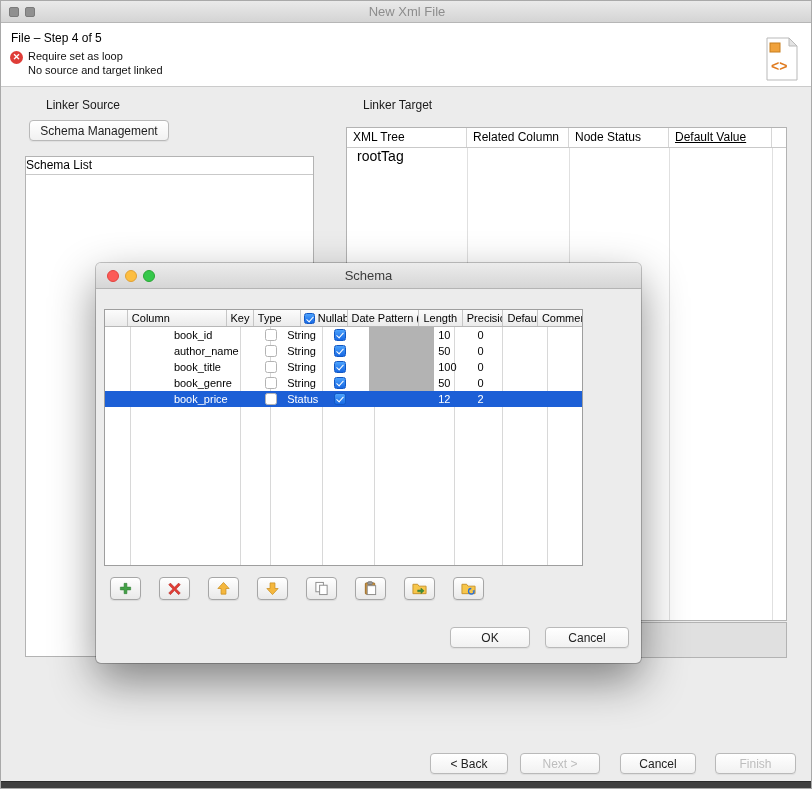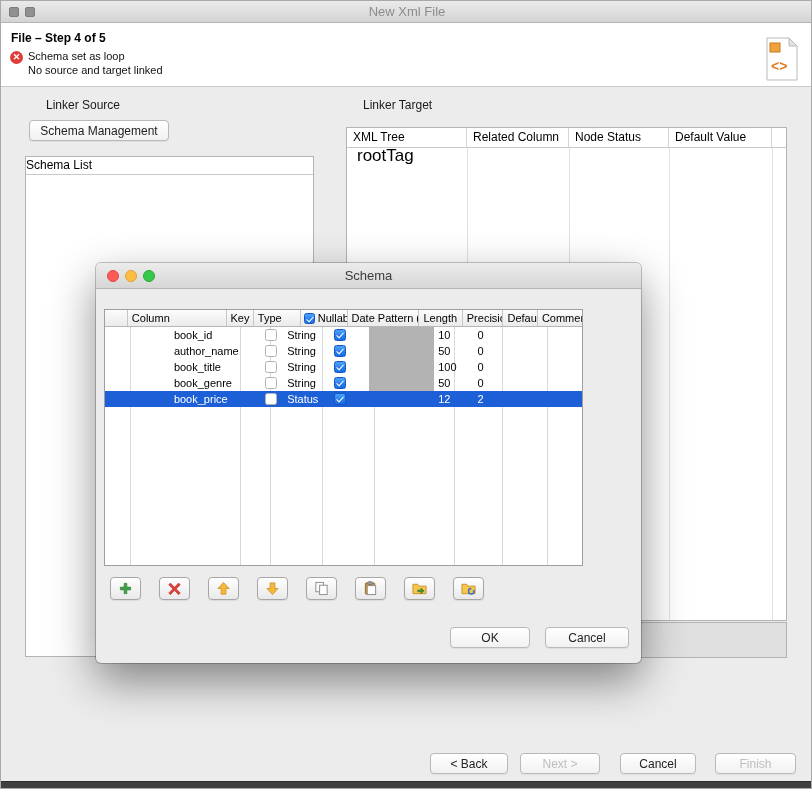--- a/index.html
+++ b/index.html
@@ -21,21 +21,21 @@
   .tb-btn { position:absolute; top:6px; width:10px; height:10px; border-radius:2px;
             background:#909090; border:1px solid #7b7b7b; }
   .tb-btn.b1 { left:8px; } .tb-btn.b2 { left:24px; }
   .tb-title { text-align:center; line-height:21px; font-size:13px; color:#8d8d8d; }
 
   
   .header-band {
     position:absolute; left:0; top:22px; width:812px; height:64px;
     background:#ffffff; border-bottom:1px solid #cbcbcb;
   }
-  .wizard-title { position:absolute; left:10px; top:8px; font-size:12px; font-weight:bold; color:#000; }
+  .wizard-title { position:absolute; left:10px; top:8px; font-size:12px; font-weight:normal; color:#000; }
   .err-icon {
     position:absolute; left:9px; top:28px; width:13px; height:13px; border-radius:50%;
     background:#df3d38; color:#fff; font-size:9px; line-height:13px; text-align:center; font-weight:bold;
   }
   .err-line1 { position:absolute; left:27px; top:27px; font-size:11px; color:#111; }
   .err-line2 { position:absolute; left:27px; top:41px; font-size:11px; color:#111; }
   .xml-icon { position:absolute; right:12px; top:14px; width:40px; height:44px; }
 
   
   .lbl { position:absolute; font-size:12px; color:#1a1a1a; }
@@ -64,24 +64,24 @@
   }
 
   
   .target-table {
     position:absolute; left:345px; top:126px; width:441px; height:494px;
     background:#fff; border:1px solid #b3b3b3;
   }
   .tt-header { height:20px; display:flex; border-bottom:1px solid #c9c9c9; background:#fff; }
   .tt-hcell { font-size:12px; line-height:19px; padding-left:6px; border-right:1px solid #d6d6d6;
               overflow:hidden; white-space:nowrap; color:#000; }
-  .tt-c1{width:120px;} .tt-c2{width:102px;} .tt-c3{width:100px;} .tt-c4{width:103px;} .tt-c5{flex:1; border-right:none;}
+  .tt-c1{width:120px;} .tt-c2{width:102px;} .tt-c3{width:100px;} .tt-c4{width:103px;text-decoration:underline;} .tt-c5{flex:1; border-right:none;}
   .tt-body { position:relative; height:472px; }
   .tt-vline { position:absolute; top:0; bottom:0; width:1px; background:#e0e0e0; }
-  .tt-row { position:relative; height:16px; font-size:17px; line-height:16px; }
+  .tt-row { position:relative; height:16px; font-size:14px; line-height:16px; }
   .tt-row .tt-cell { position:absolute; left:10px; top:0; }
 
   .target-footer-panel {
     position:absolute; left:345px; top:621px; width:441px; height:36px;
     background:#e0e0e0; border:1px solid #b3b3b3;
   }
 
   
   .btn-back   { left:429px; top:752px; width:78px; }
   .btn-next   { left:519px; top:752px; width:80px; }
@@ -160,21 +160,21 @@
 
 <div class="titlebar">
   <span class="tb-btn b1"></span>
   <span class="tb-btn b2"></span>
   <div class="tb-title">New Xml File</div>
 </div>
 
 <div class="header-band">
   <div class="wizard-title">File – Step 4 of 5</div>
   <div class="err-icon">✕</div>
-  <div class="err-line1">Schema set as loop</div>
+  <div class="err-line1">Require set as loop</div>
   <div class="err-line2">No source and target linked</div>
   <svg class="xml-icon" viewBox="0 0 40 44">
     <path d="M6 1 h22 l8 8 v34 H6 z" fill="#ffffff" stroke="#b9b9b9"></path>
     <path d="M28 1 l8 8 h-8 z" fill="#e3e3e3" stroke="#b9b9b9"></path>
     <rect x="9" y="6" width="10" height="9" fill="#f0a23c" stroke="#c87f1e"></rect>
     <text x="10" y="34" font-size="14" font-weight="bold" fill="#e07b1f" font-family="Liberation Sans, sans-serif">&lt;&gt;</text>
   </svg>
 </div>
 
 <div class="lbl lbl-source">Linker Source</div>

